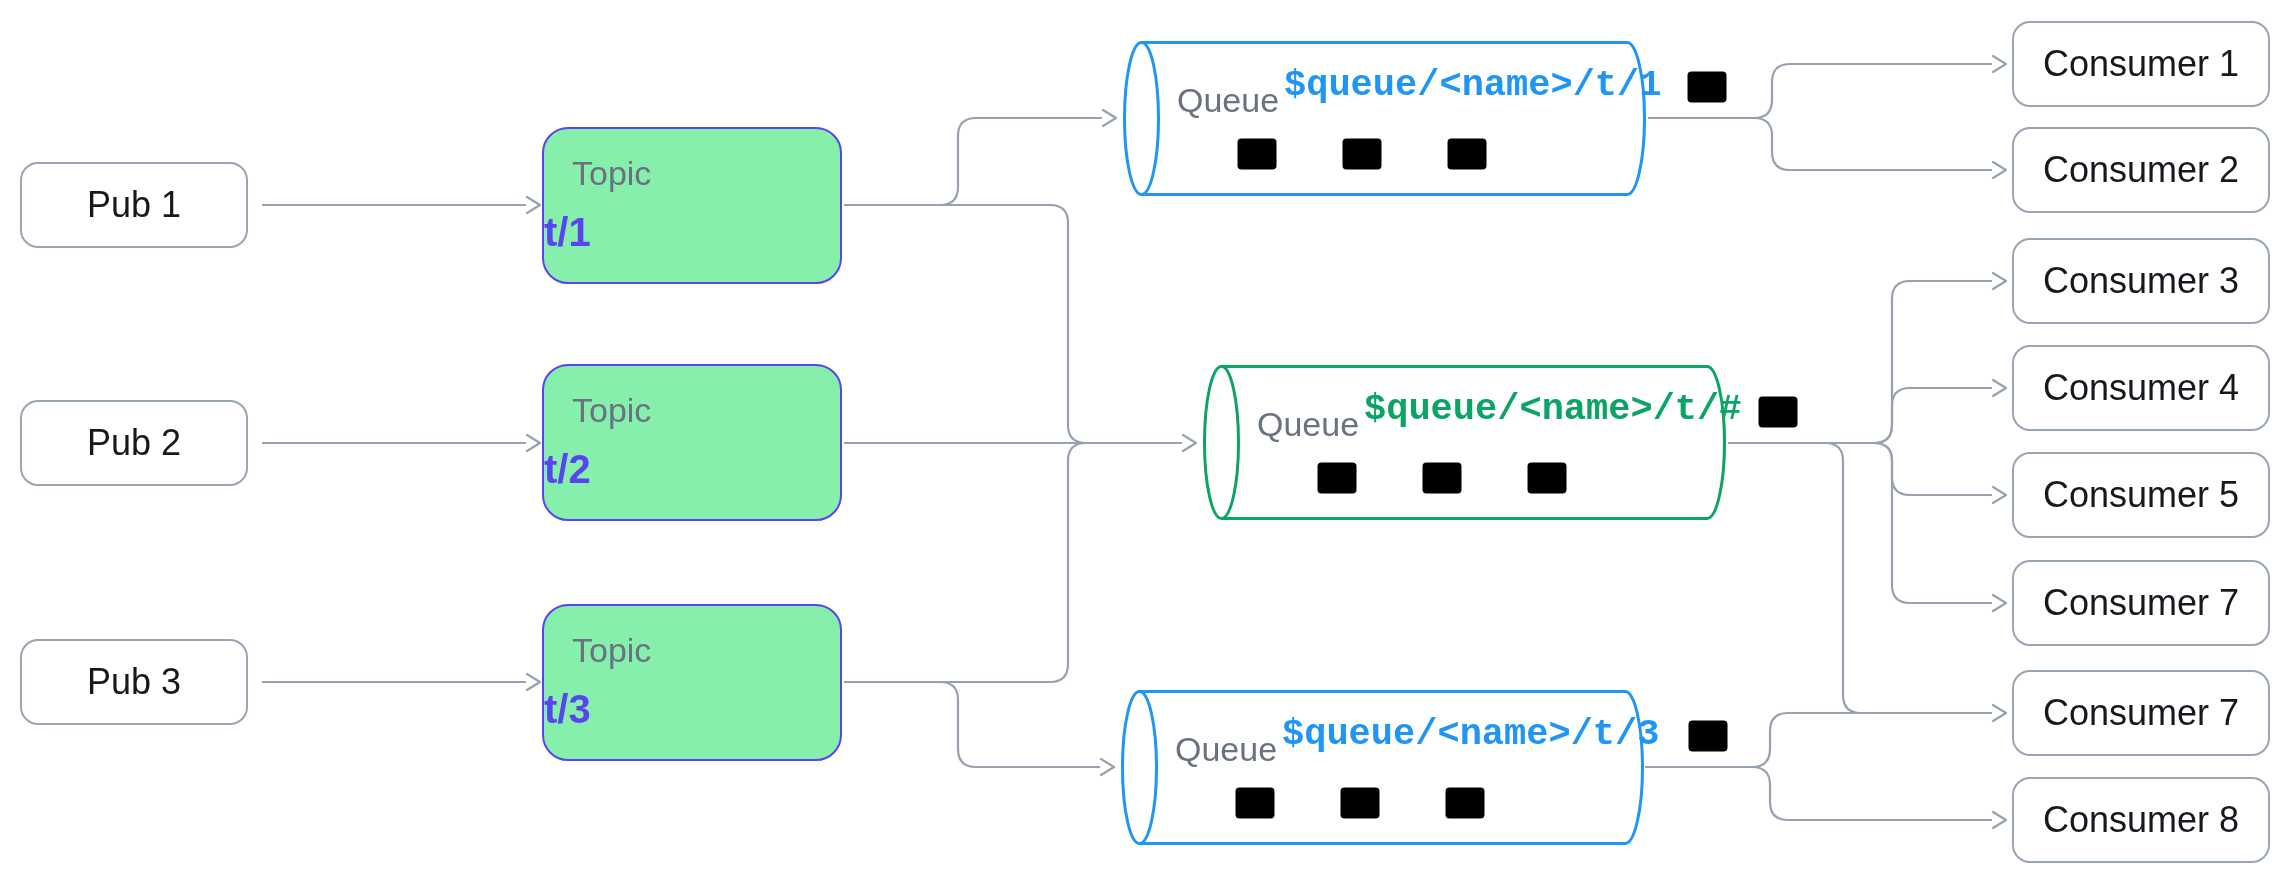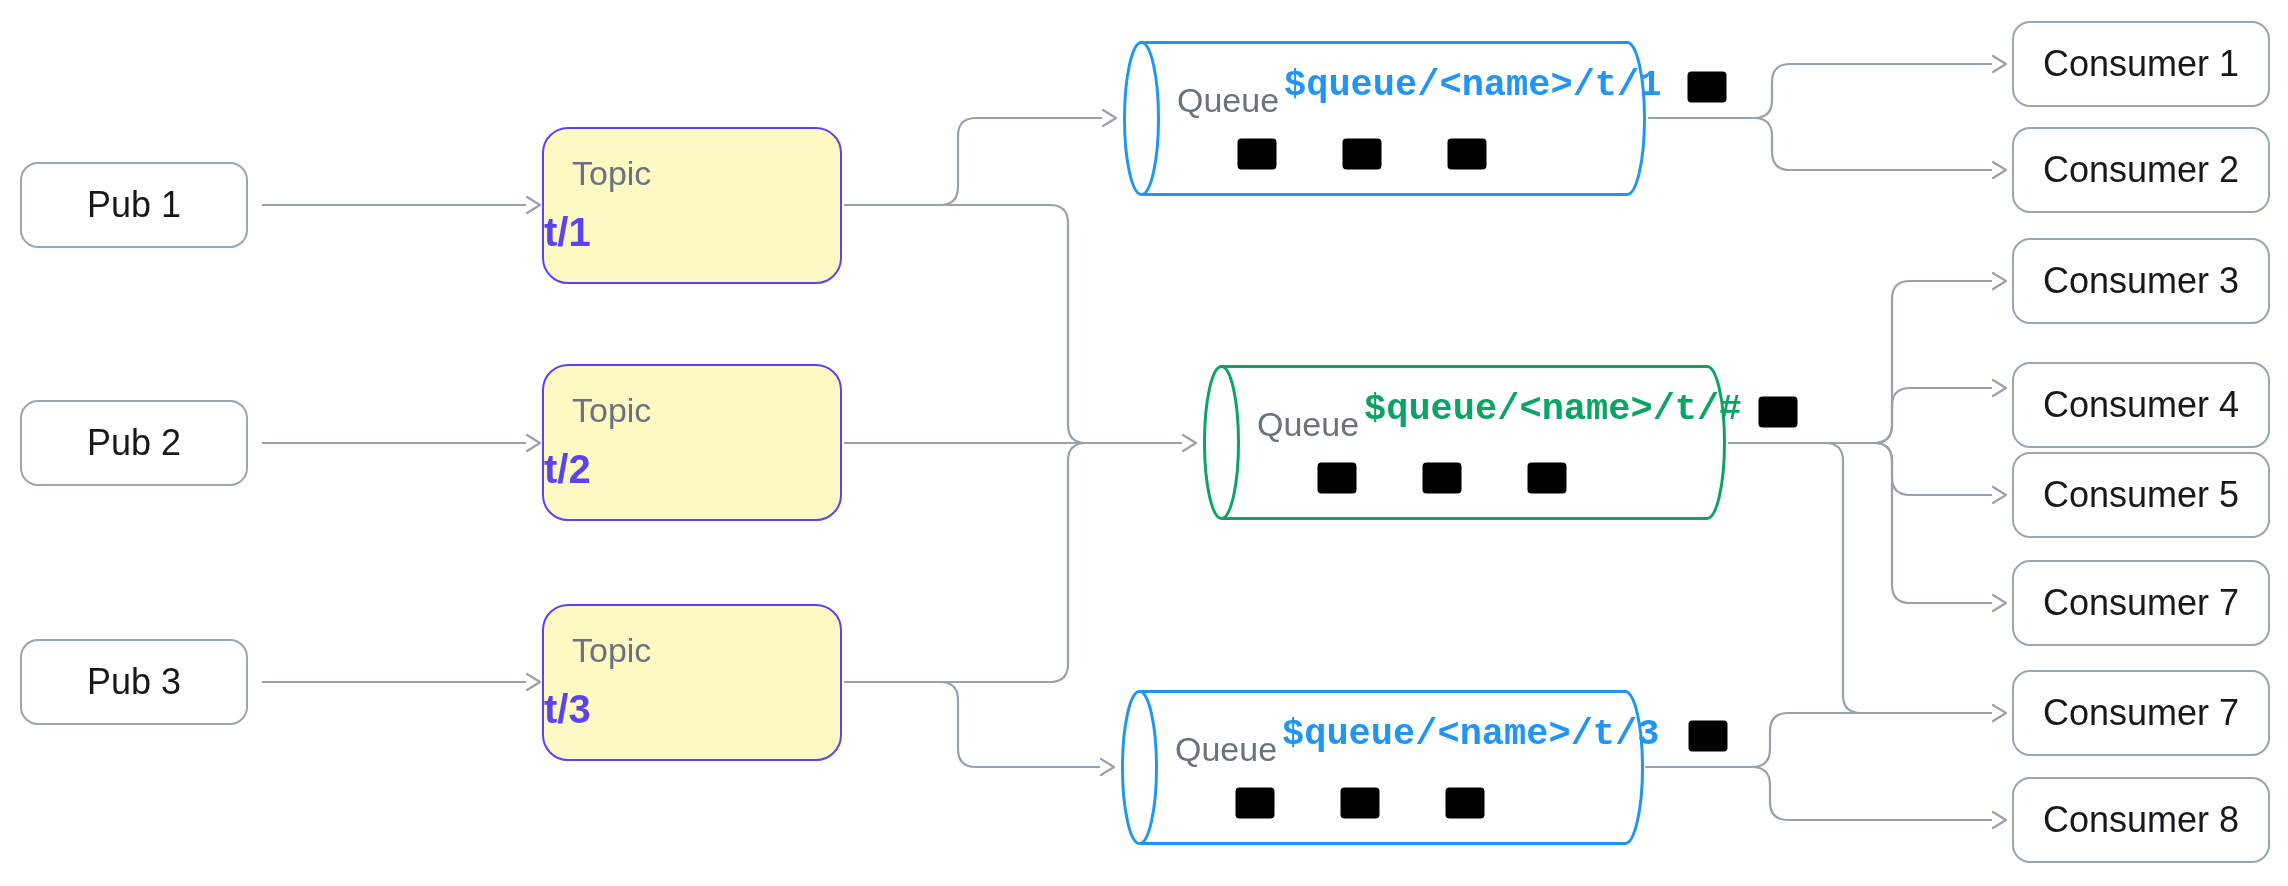--- a/index.html
+++ b/index.html
@@ -15,21 +15,21 @@
   svg{display:block;}
   .wires{position:absolute;left:0;top:0;}
   .wire{fill:none;stroke:var(--line);stroke-width:2.2px;}
   .head{fill:none;stroke:var(--line);stroke-width:2.2px;stroke-linecap:round;stroke-linejoin:round;}
 
   .box{position:absolute;background:#fff;border:2px solid var(--border);border-radius:18px;
        display:flex;align-items:center;justify-content:center;font-size:36px;color:var(--ink);}
   .pub{left:20px;width:228px;height:86px;}
   .consumer{left:2012px;width:258px;height:86px;}
 
-  .topic{position:absolute;left:542px;width:300px;height:157px;background:#fef9c3;
+  .topic{position:absolute;left:542px;width:300px;height:157px;background:#86efac;
          border:2.5px solid var(--purple);border-radius:26px;}
   .topic .tlabel{position:absolute;left:28px;top:24px;font-size:34px;color:var(--muted);line-height:1.2;}
   .topic .tname{position:absolute;left:0;top:82px;width:100%;
                 font-size:40px;font-weight:600;color:var(--purple);line-height:1.05;}
 
   .queue{position:absolute;width:542px;height:157px;}
   .cyl{position:absolute;left:0;top:0;width:542px;height:157px;}
   .cyl ellipse,.cyl path{fill:none;stroke-width:3px;}
   .queue .qlabel{position:absolute;left:55px;top:40px;font-size:34px;color:var(--muted);line-height:1.2;}
   .queue .qname{position:absolute;left:162px;top:23px;font-size:37px;font-weight:600;line-height:1.2;font-family:Liberation Mono, monospace;}
@@ -183,21 +183,21 @@
 
   <div class="box consumer" style="top:21px">
       <span>Consumer 1</span>
     </div>
   <div class="box consumer" style="top:127px">
       <span>Consumer 2</span>
     </div>
   <div class="box consumer" style="top:238px">
       <span>Consumer 3</span>
     </div>
-  <div class="box consumer" style="top:362px">
+  <div class="box consumer" style="top:345px">
       <span>Consumer 4</span>
     </div>
   <div class="box consumer" style="top:452px">
       <span>Consumer 5</span>
     </div>
   <div class="box consumer" style="top:560px">
       <span>Consumer 7</span>
     </div>
   <div class="box consumer" style="top:670px">
       <span>Consumer 7</span>

